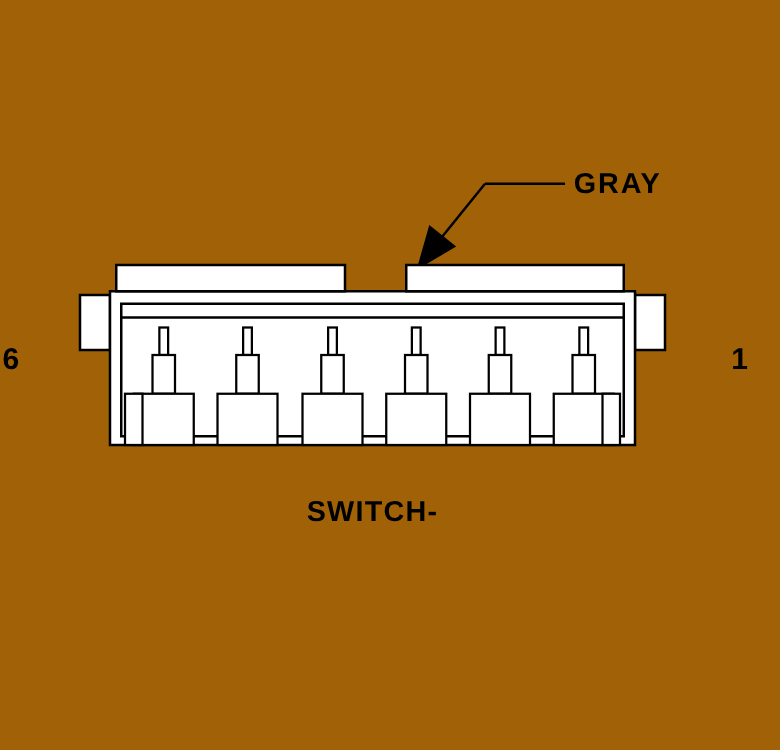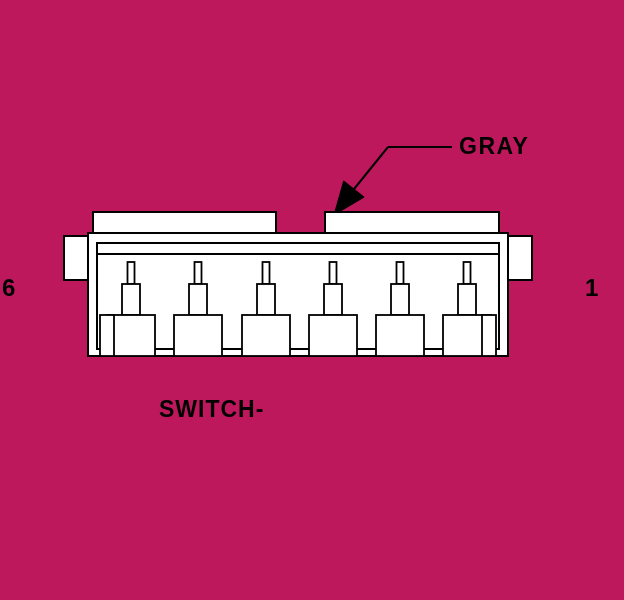--- a/index.html
+++ b/index.html
@@ -5,21 +5,21 @@
   html, body {
     margin: 0;
     padding: 0;
     background: #ffffff;
     font-family: "Liberation Sans", sans-serif;
   }
   #stage {
     position: relative;
     width: 624px;
     height: 600px;
-    background: #be185d;
+    background: #a16207;
     overflow: hidden;
   }
   #diagram-svg {
     position: absolute;
     left: 0;
     top: 0;
   }
   .label {
     position: absolute;
     color: #000000;
@@ -38,23 +38,24 @@
     top: 274px;
     font-size: 24px;
   }
   .pin-right {
     left: 585px;
     top: 274px;
     font-size: 24px;
   }
   .title-block {
     position: absolute;
-    left: 159px;
+    left: 148px;
     top: 396px;
     width: 300px;
+    text-align: center;
   }
   .title-line {
     position: static;
     display: block;
     font-size: 23px;
     letter-spacing: 1px;
     margin-bottom: 21px;
   }
 </style>
 </head>

